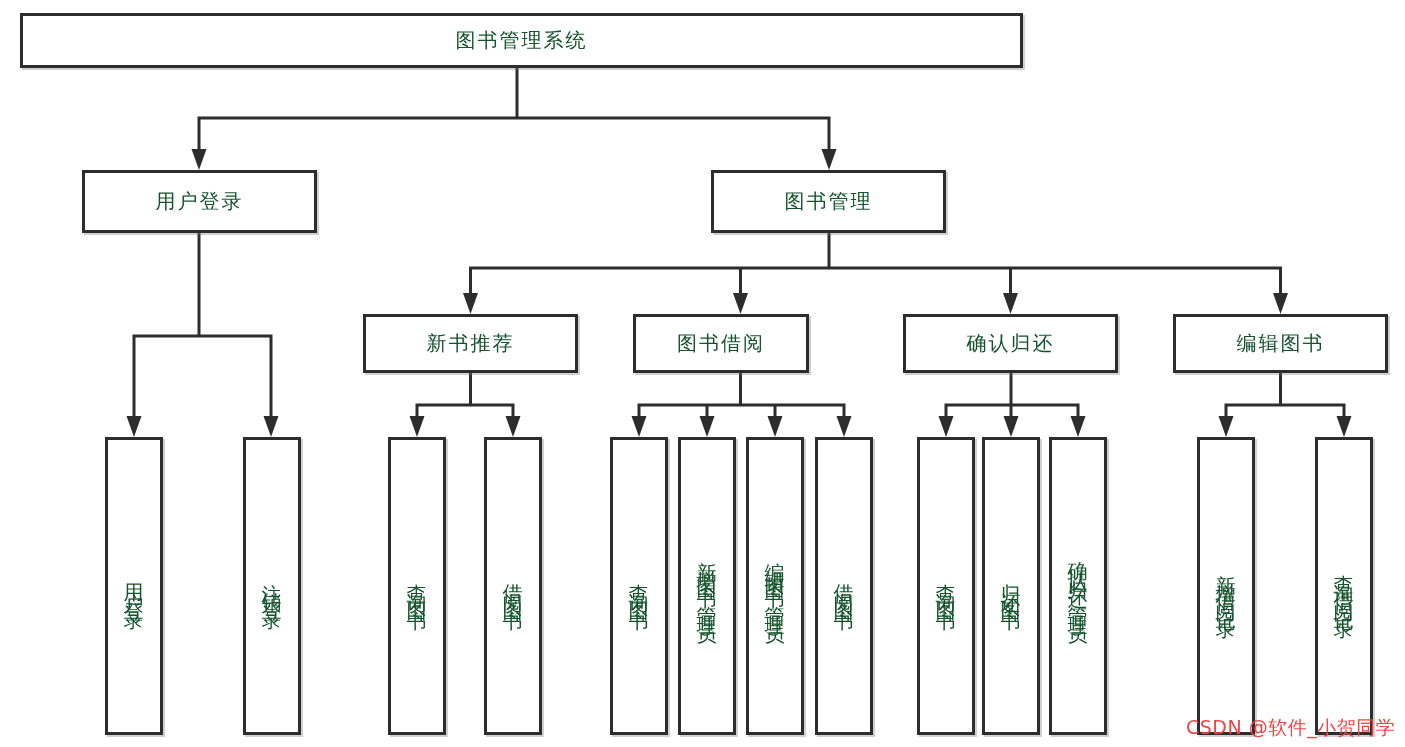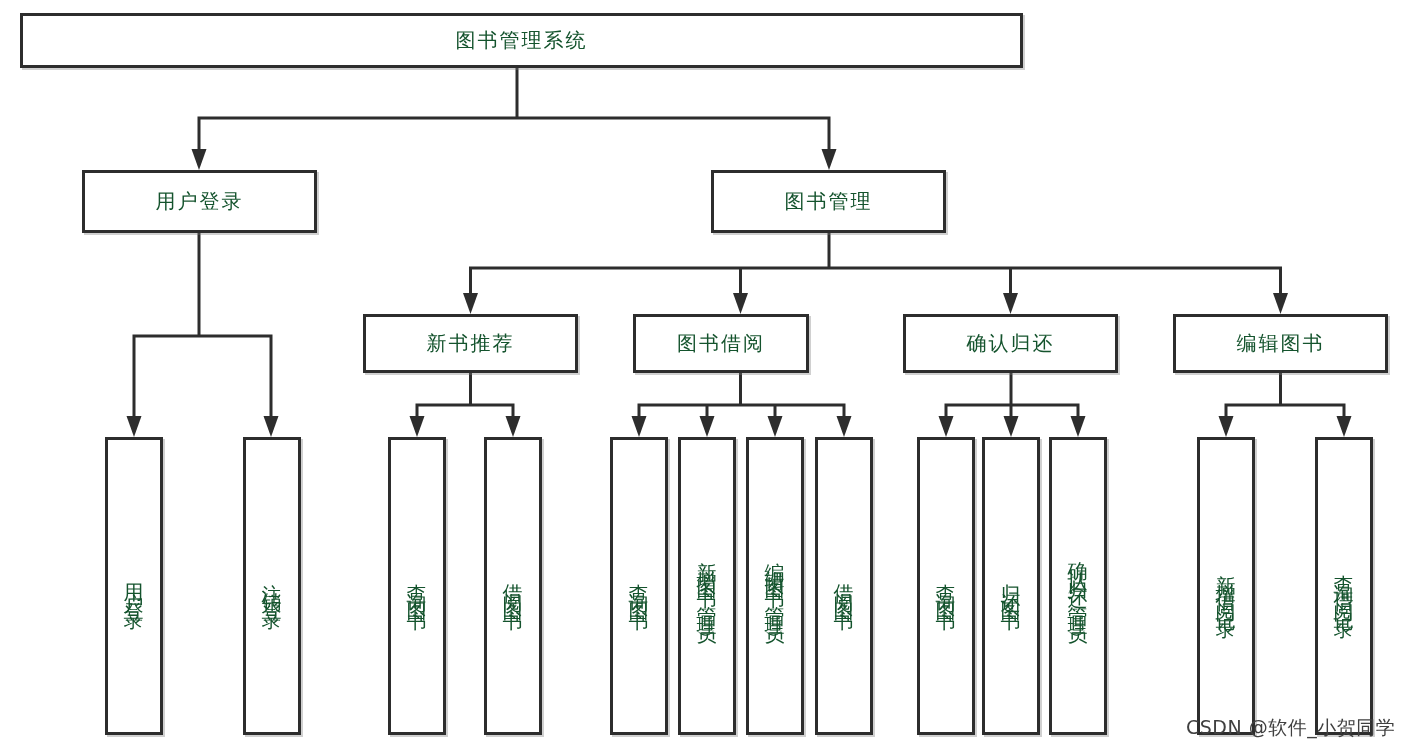--- a/index.html
+++ b/index.html
@@ -36,21 +36,21 @@
   #connectors path.line{
     fill:none;stroke:#2d2d2d;stroke-width:3;
   }
   #connectors path.arrow{
     fill:#2d2d2d;stroke:none;
   }
   .watermark{
     position:absolute;
     left:1186px;top:715px;
     font-size:19px;
-    color:#404040;
+    color:#ef4444;
     letter-spacing:0.5px;
     white-space:nowrap;
     z-index:5;
   }
 </style>
 </head>
 <body>
 
 <div id="canvas">
 

